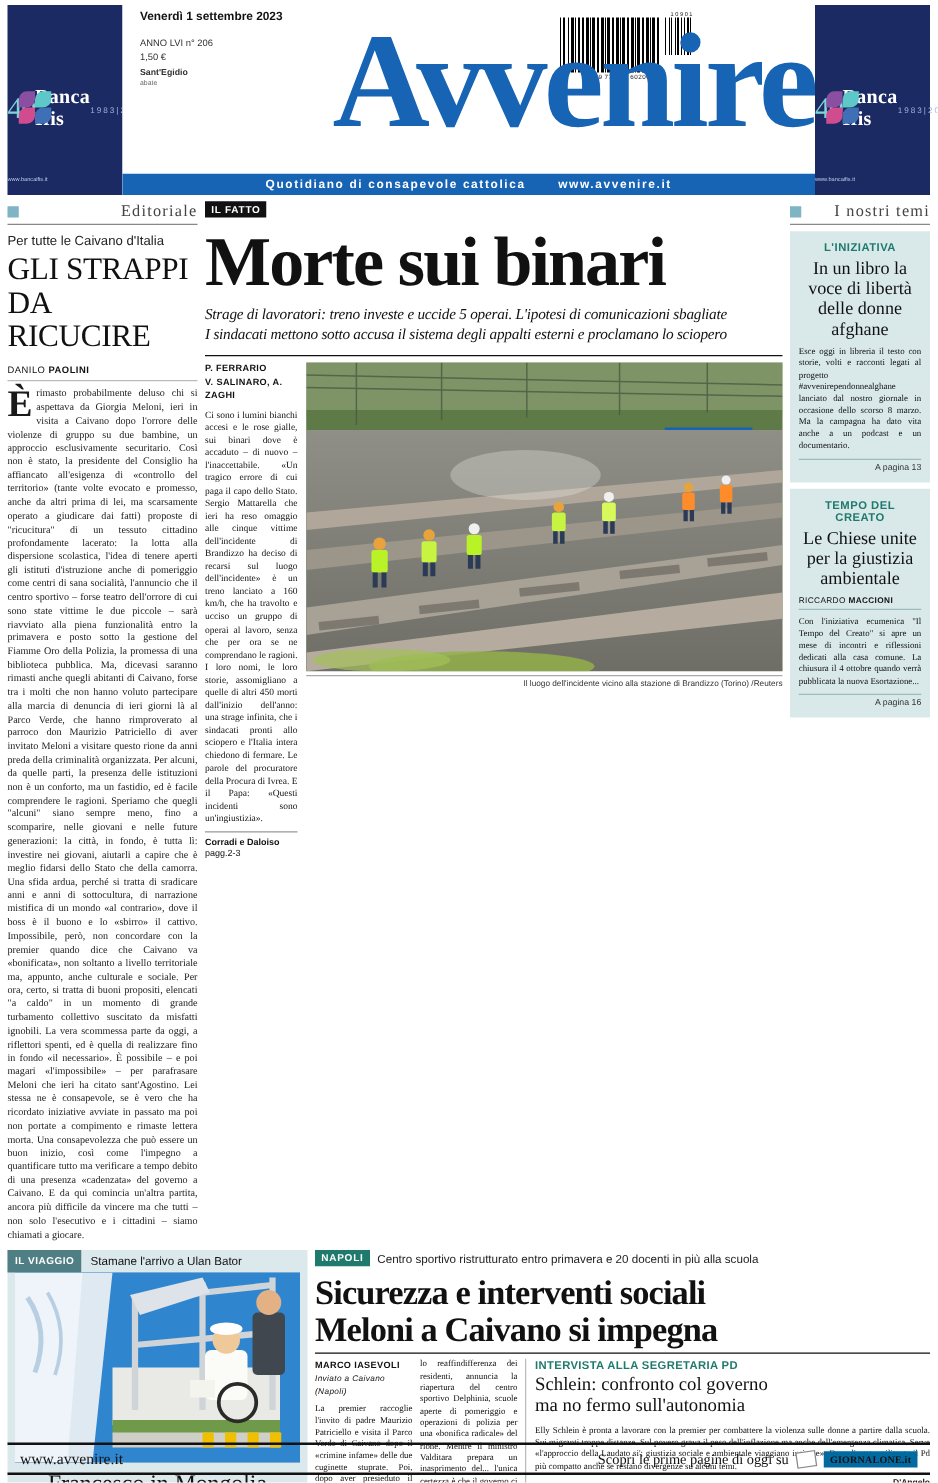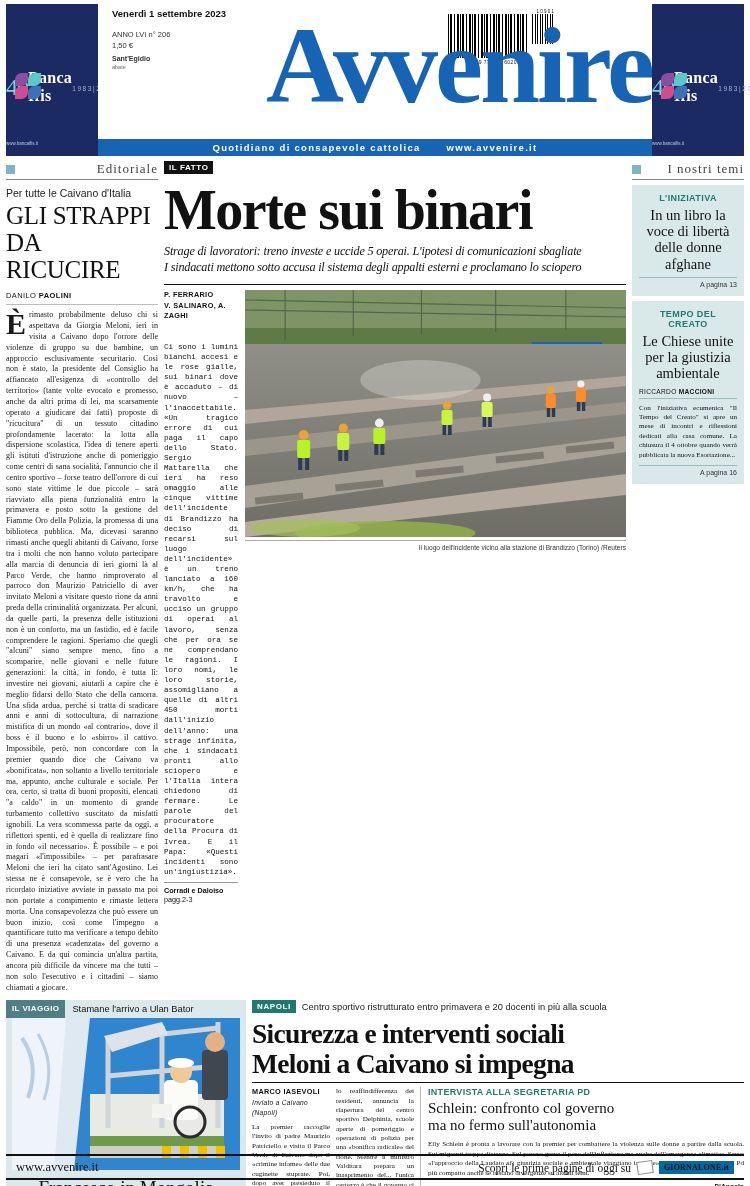--- a/index.html
+++ b/index.html
@@ -77,21 +77,21 @@
   .kick-tag { background:#111; color:#fff; font-size:8px; font-weight:bold; padding:2px 5px; letter-spacing:.6px; }
   .kick-tag.green { background:#1f7a6d; }
   .kick-text { font-size:9.3px; color:#222; }
   .head-main { font-family:"Liberation Serif", serif; font-size:56px; font-weight:bold; line-height:1.0; letter-spacing:-1.5px; margin:8px 0 6px; }
   .sub-main { font-family:"Liberation Serif", serif; font-style:italic; font-size:12.2px; line-height:1.28; letter-spacing:-.2px; padding-bottom:5px; }
 
   .story-row { display:flex; gap:7px; margin-top:4px; border-top:1px solid #111; padding-top:5px; }
   .story-col { width:74px; }
   .byl { font-size:7.3px; letter-spacing:.3px; line-height:1.45; }
   .byl b { font-weight:bold; }
-  .story-text { font-family:Liberation Mono, monospace; font-size:7.6px; line-height:1.33; text-align:justify; margin-top:20px; hyphens:auto; }
+  .story-text { font-family:Liberation Serif, serif; font-size:7.6px; line-height:1.33; text-align:justify; margin-top:5px; hyphens:auto; }
   .story-ref { font-size:7.2px; margin-top:5px; padding-top:3px; border-top:1px solid #999; }
   .story-ref b { font-weight:bold; }
 
   .photo-main { flex:1; position:relative; }
   .ph { width:100%; height:247px; position:relative; overflow:hidden; background:#6a7f55; }
   .cap { font-size:6.6px; color:#333; text-align:right; padding-top:3px; border-top:1px solid #aaa; margin-top:3px; }
 
   
   .side-box { background:#d9e9ea; padding:8px 7px; margin-top:5px; }
   .side-kick { color:#1f7a6d; font-size:9px; font-weight:bold; text-align:center; letter-spacing:.4px; }
@@ -338,20 +338,21 @@
 
     <div class="col-right">
       <div class="sec-head">
         <span class="sq"></span>
         <span class="sec-title">I nostri temi</span>
       </div>
 
       <div class="side-box">
         <div class="side-kick">L'INIZIATIVA</div>
         <div class="side-title">In un libro la voce di libertà delle donne afghane</div>
+        <div class="side-body">Esce oggi in libreria il testo con storie, volti e racconti legati al progetto #avvenirependonnealghane lanciato dal nostro giornale in occasione dello scorso 8 marzo. Ma la campagna ha dato vita anche a un podcast e un documentario.</div>
         <div class="side-page">A pagina 13</div>
       </div>
 
       <div class="side-box">
         <div class="side-kick">TEMPO DEL CREATO</div>
         <div class="side-title">Le Chiese unite per la giustizia ambientale</div>
         <div class="side-author">
           <span>RICCARDO</span>
           <b>MACCIONI</b>
         </div>

